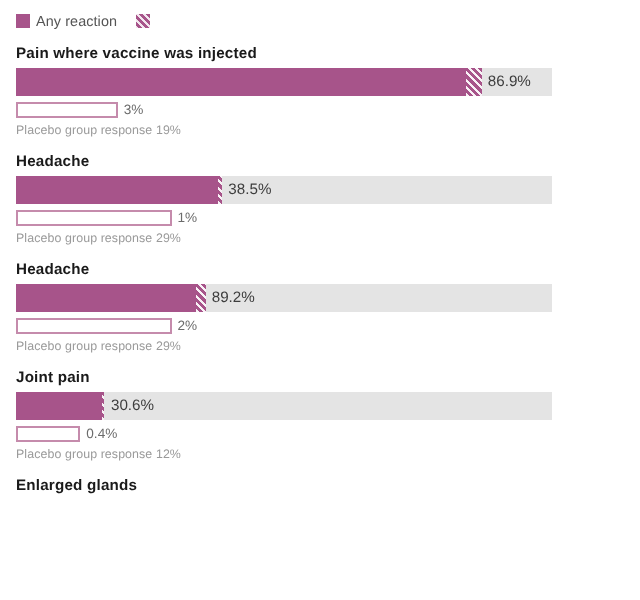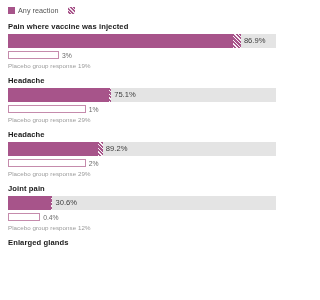--- a/index.html
+++ b/index.html
@@ -180,21 +180,21 @@
           <div class="bar-placebo" style="width:19%"></div>
           <div class="val-placebo" style="left:19%">3%</div>
         </div>
         <div class="note">Placebo group response 19%</div>
       </div>
       <div class="group">
         <div class="group-title">Headache</div>
         <div class="track">
           <div class="bar-main" style="width:37.5%"></div>
           <div class="bar-hatch" style="left:37.5%;width:1%"></div>
-          <div class="val-main" style="left:38.5%">75.1%</div>
+          <div class="val-main" style="left:38.5%">38.5%</div>
         </div>
         <div class="row-placebo">
           <div class="bar-placebo" style="width:29%"></div>
           <div class="val-placebo" style="left:29%">1%</div>
         </div>
         <div class="note">Placebo group response 29%</div>
       </div>
       <div class="group">
         <div class="group-title">Headache</div>
         <div class="track">

